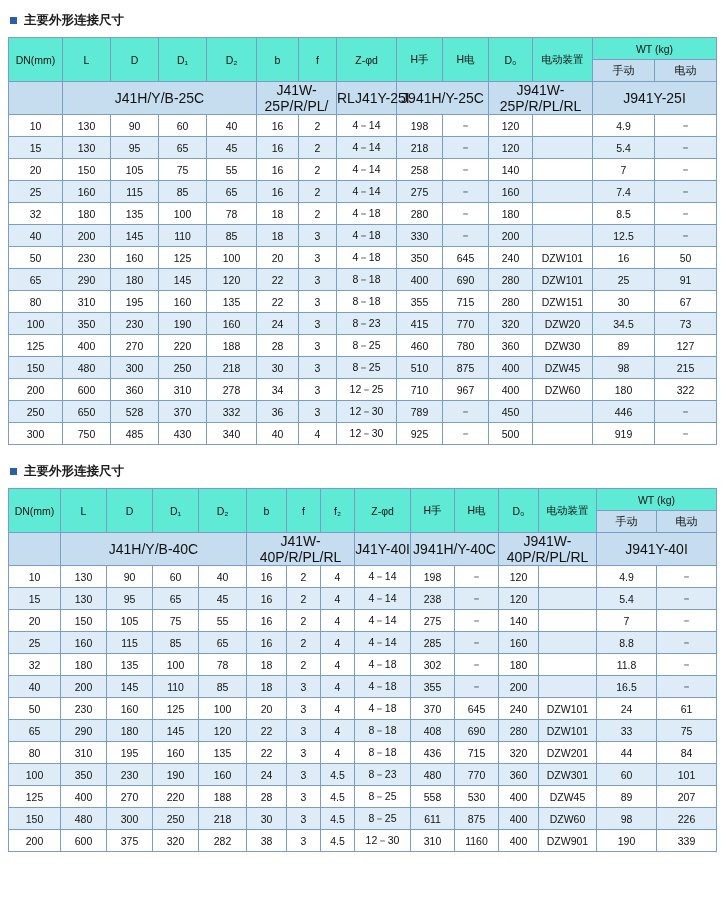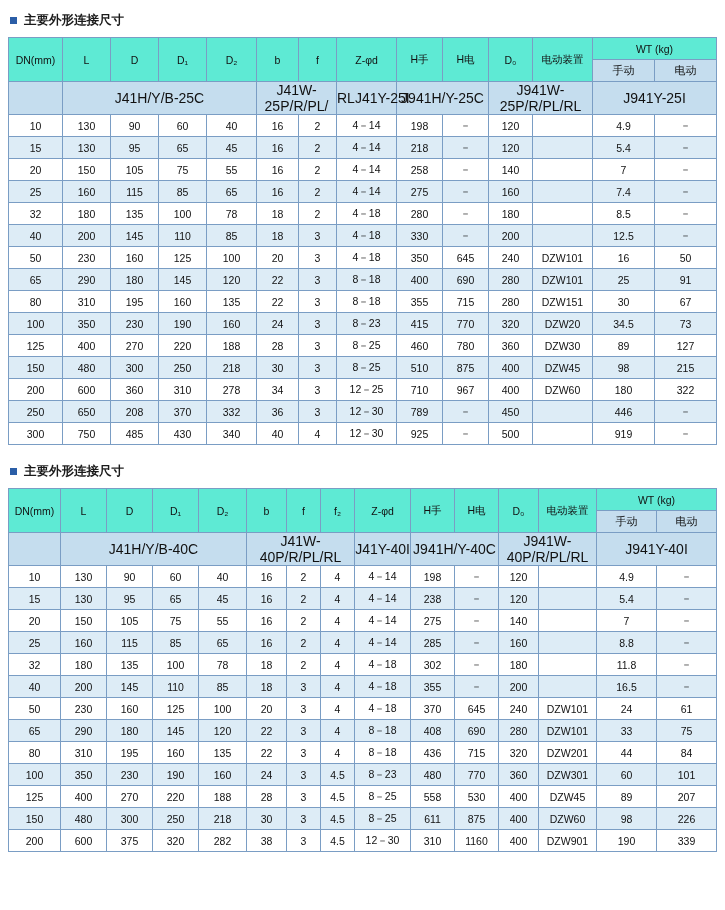--- a/index.html
+++ b/index.html
@@ -336,21 +336,21 @@
           <td>710</td>
           <td>967</td>
           <td>400</td>
           <td>DZW60</td>
           <td>180</td>
           <td>322</td>
         </tr>
         <tr class="alt">
           <td>250</td>
           <td>650</td>
-          <td>208</td>
+          <td>528</td>
           <td>370</td>
           <td>332</td>
           <td>36</td>
           <td>3</td>
           <td>12－30</td>
           <td>789</td>
           <td>－</td>
           <td>450</td>
           <td></td>
           <td>446</td>

